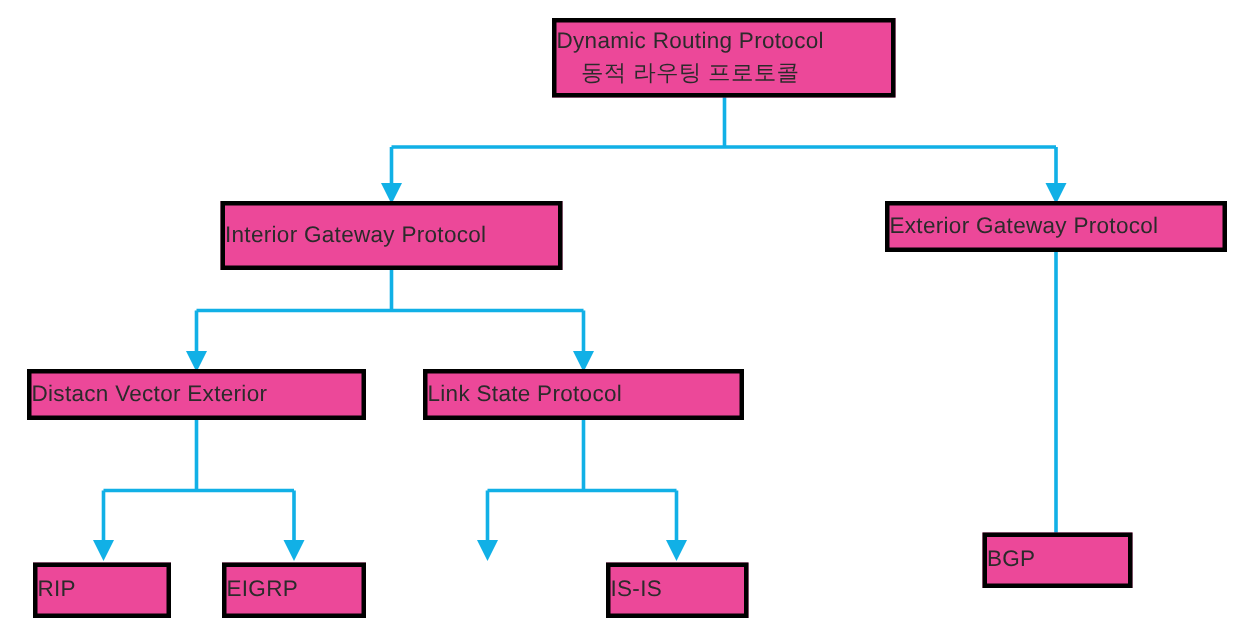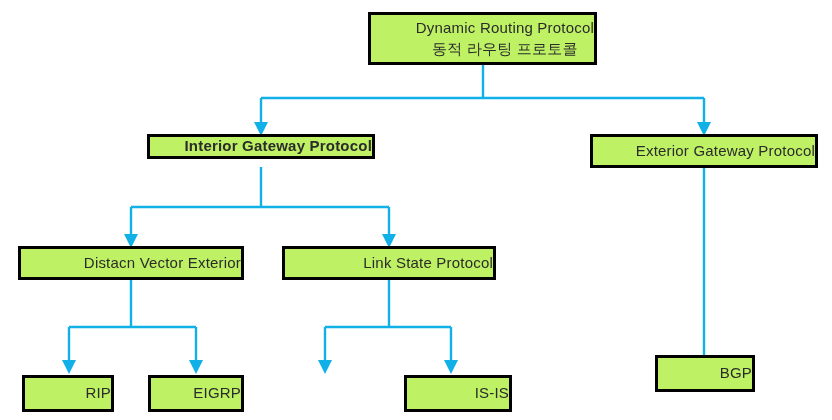--- a/index.html
+++ b/index.html
@@ -11,25 +11,25 @@
     position: relative;
     width: 832px;
     height: 420px;
     background: #ffffff;
     overflow: hidden;
     font-family: "Liberation Sans", sans-serif;
   }
   .node {
     position: absolute;
     box-sizing: border-box;
-    background: #bef264;
+    background: #ec4899;
     border: 3px solid #000000;
     display: flex;
     align-items: center;
-    justify-content: flex-end;
+    justify-content: flex-start;
     text-align: center;
     color: #2b2b2b;
     font-size: 15px;
     line-height: 1.35;
     letter-spacing: 0.2px;
     z-index: 3;
   }
   .node .label-line {
     display: block;
     white-space: nowrap;
@@ -79,21 +79,21 @@
     <polygon fill="#11b0e6" points="704,374 697,360 711,360"></polygon>
   </svg>
 
   <div class="node root" style="left:368px; top:12px; width:229px; height:53px;">
     <div>
       <span class="label-line">Dynamic Routing Protocol</span>
       <span class="label-line">동적 라우팅 프로토콜</span>
     </div>
   </div>
 
-  <div class="node" style="left:147px; top:134px; width:228px; height:25px;font-weight:bold;">
+  <div class="node" style="left:147px; top:134px; width:228px; height:46px;">
     <span class="label-line">Interior Gateway Protocol</span>
   </div>
 
   <div class="node" style="left:590px; top:134px; width:228px; height:34px;">
     <span class="label-line">Exterior Gateway Protocol</span>
   </div>
 
   <div class="node" style="left:18px; top:246px; width:226px; height:34px;">
     <span class="label-line">Distacn Vector Exterior</span>
   </div>
@@ -104,21 +104,21 @@
 
   <div class="node" style="left:282px; top:246px; width:214px; height:34px;">
     <span class="label-line">Link State Protocol</span>
   </div>
 
   <div class="node" style="left:148px; top:375px; width:96px; height:37px;">
     <span class="label-line">EIGRP</span>
   </div>
 
 
-  <div class="node" style="left:404px; top:375px; width:108px; height:37px;">
+  <div class="node" style="left:404px; top:375px; width:95px; height:37px;">
     <span class="label-line">IS-IS</span>
   </div>
 
   <div class="node" style="left:655px; top:355px; width:100px; height:37px;">
     <span class="label-line">BGP</span>
   </div>
 
 </div>
 
 </body></html>

